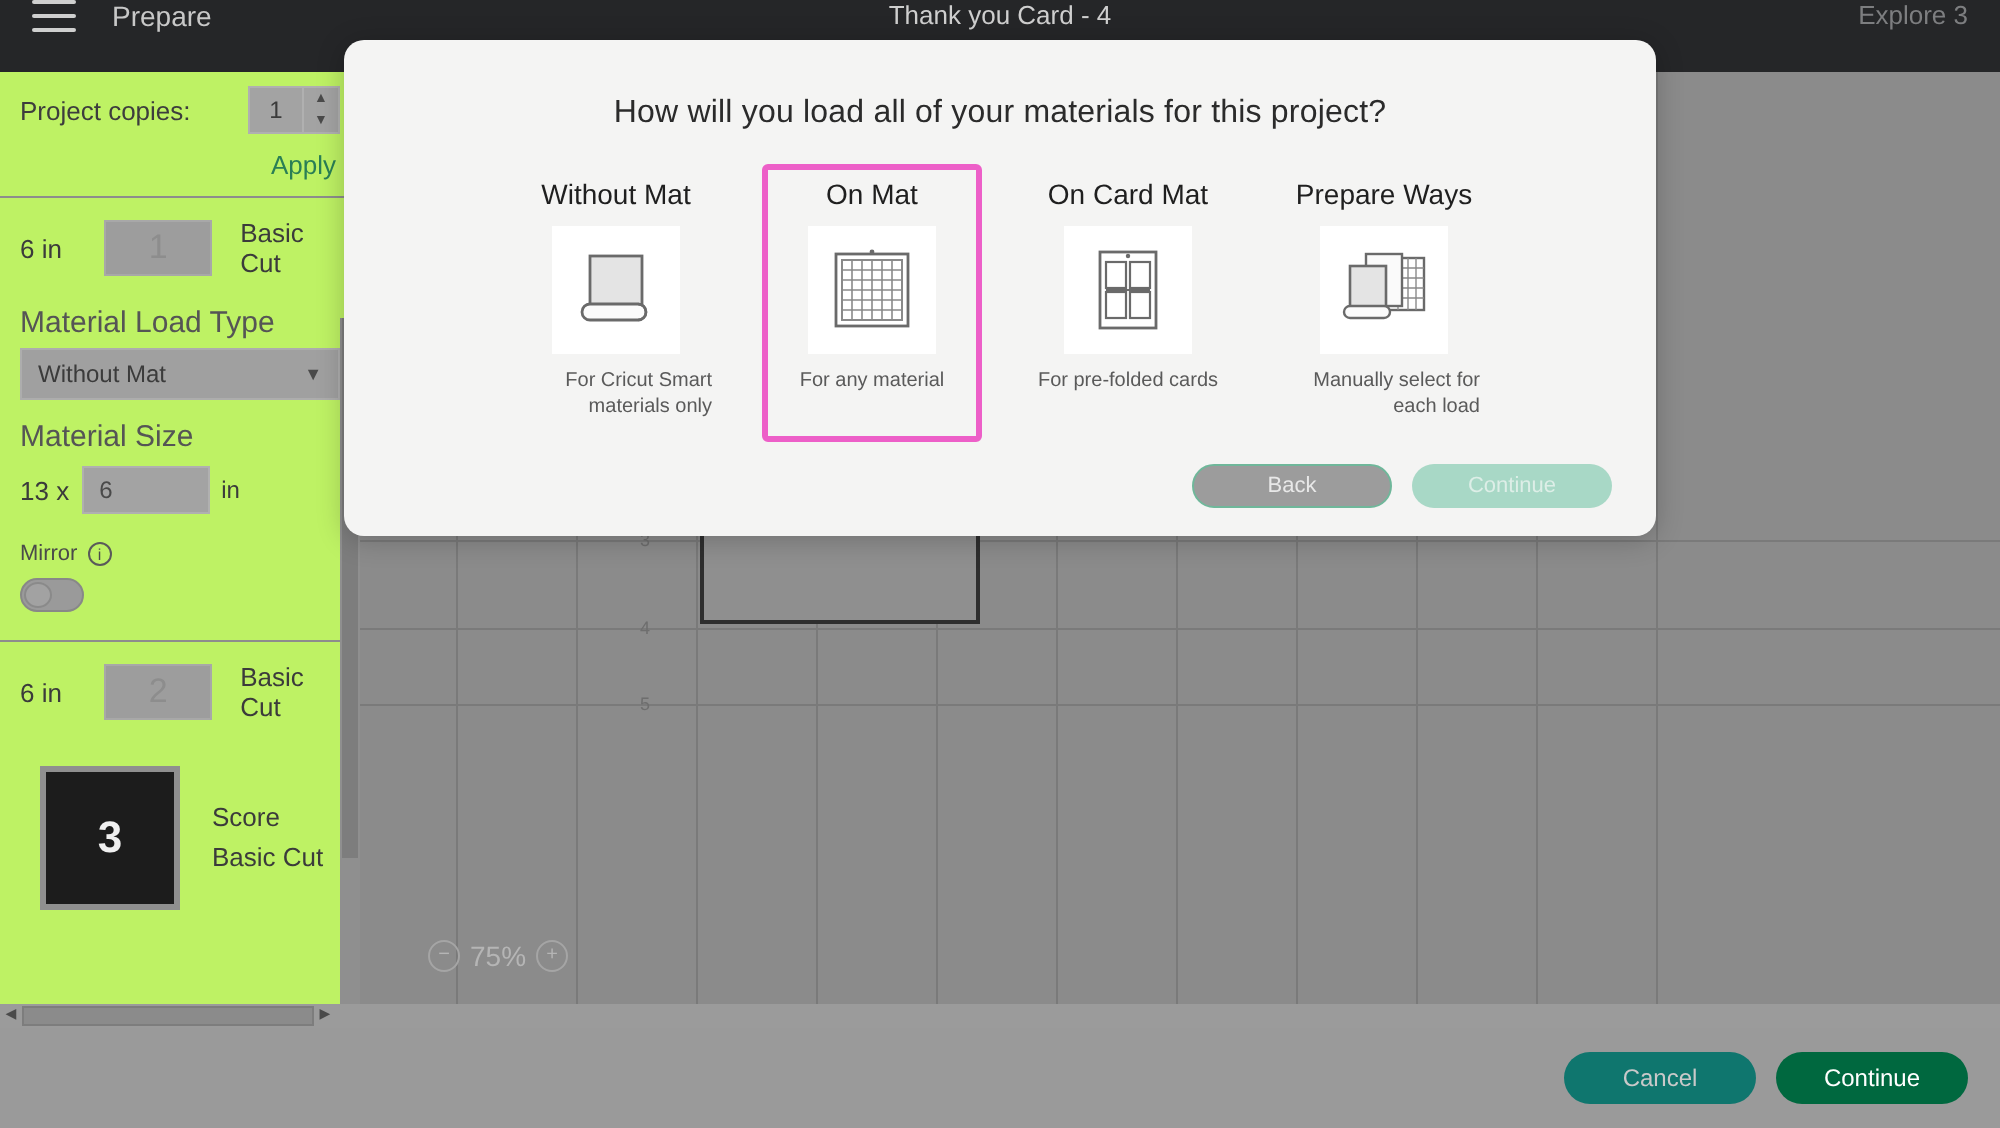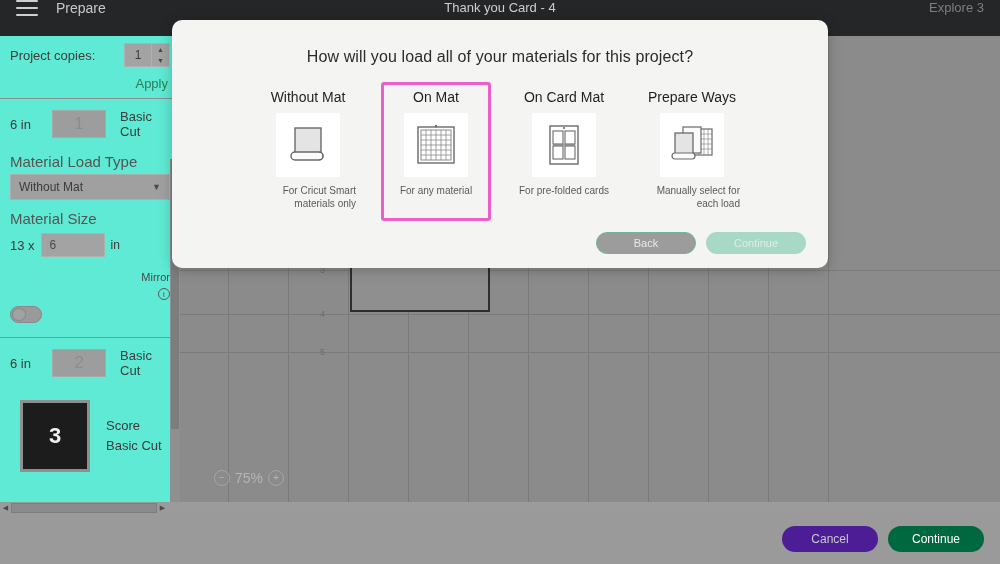--- a/index.html
+++ b/index.html
@@ -23,21 +23,21 @@
     position: absolute; left: 0; right: 0; text-align: center;
     color: #cfcfcf; font-size: 13px;
   }
   .topbar-right {
     position: absolute; right: 16px; color: #7d7e80; font-size: 13px;
   }
 
   
   .sidebar {
     position: absolute; left: 0; top: 36px; width: 180px; height: 528px;
-    background: #5eead4; overflow: hidden;
+    background: #bef264; overflow: hidden;
   }
   .copies-row {
     height: 38px; display: flex; align-items: center; padding: 0 10px;
     color: #3d3d3d; font-size: 13px;
   }
   .copies-label { flex: 1; }
   .copies-input {
     width: 28px; height: 24px; background: #a3a3a3; border: 1px solid #b0b0b0;
     color: #3b3b3b; font-size: 12px; text-align: center; line-height: 22px;
   }
@@ -69,21 +69,21 @@
     font-size: 12px; color: #3b3b3b; cursor: pointer;
   }
   .select-box .caret { margin-left: auto; font-size: 9px; color: #4a4a4a; }
   .size-row { display: flex; align-items: center; gap: 6px; padding: 2px 10px 0 10px; }
   .size-pre { font-size: 13px; color: #3b3b3b; }
   .size-input {
     width: 64px; height: 24px; background: #a3a3a3; border: 1px solid #b0b0b0;
     font-size: 12px; color: #4a4a4a; line-height: 22px; padding-left: 8px;
   }
   .size-unit { font-size: 12px; color: #3b3b3b; }
-  .mirror-row { padding: 14px 10px 0 10px; display: flex; align-items: flex-end; gap: 5px; flex-direction: column; }
+  .mirror-row { padding: 14px 10px 0 10px; display: flex; align-items: flex-start; gap: 5px; }
   .mirror-label { font-size: 11px; color: #4a4a4a; }
   .info-icon {
     width: 12px; height: 12px; border: 1px solid #5a5a5a; border-radius: 50%;
     font-size: 8px; color: #4a4a4a; text-align: center; line-height: 11px;
   }
   .toggle {
     margin: 6px 0 0 10px; width: 32px; height: 17px; border-radius: 9px;
     background: #9a9a9a; border: 1px solid #888; position: relative; cursor: pointer;
   }
   .toggle .knob {
@@ -145,21 +145,21 @@
     position: absolute; left: 180px; bottom: 50px; width: 820px; height: 12px; background: #9b9b9b;
   }
 
   
   .bottombar {
     position: absolute; left: 0; bottom: 0; width: 1000px; height: 50px;
     background: #9a9a9a; display: flex; align-items: center;
     justify-content: flex-end; padding-right: 16px; gap: 10px;
   }
   .btn-cancel {
-    background: #4c1d95; color: #c9c9c9; border: none; border-radius: 18px;
+    background: #0f766e; color: #c9c9c9; border: none; border-radius: 18px;
     width: 96px; height: 26px; font-size: 12px; cursor: pointer;
     font-family: "Liberation Sans", sans-serif;
   }
   .btn-continue {
     background: #00683f; color: #ffffff; border: none; border-radius: 18px;
     width: 96px; height: 26px; font-size: 12px; cursor: pointer;
     font-family: "Liberation Sans", sans-serif;
   }
 
   

